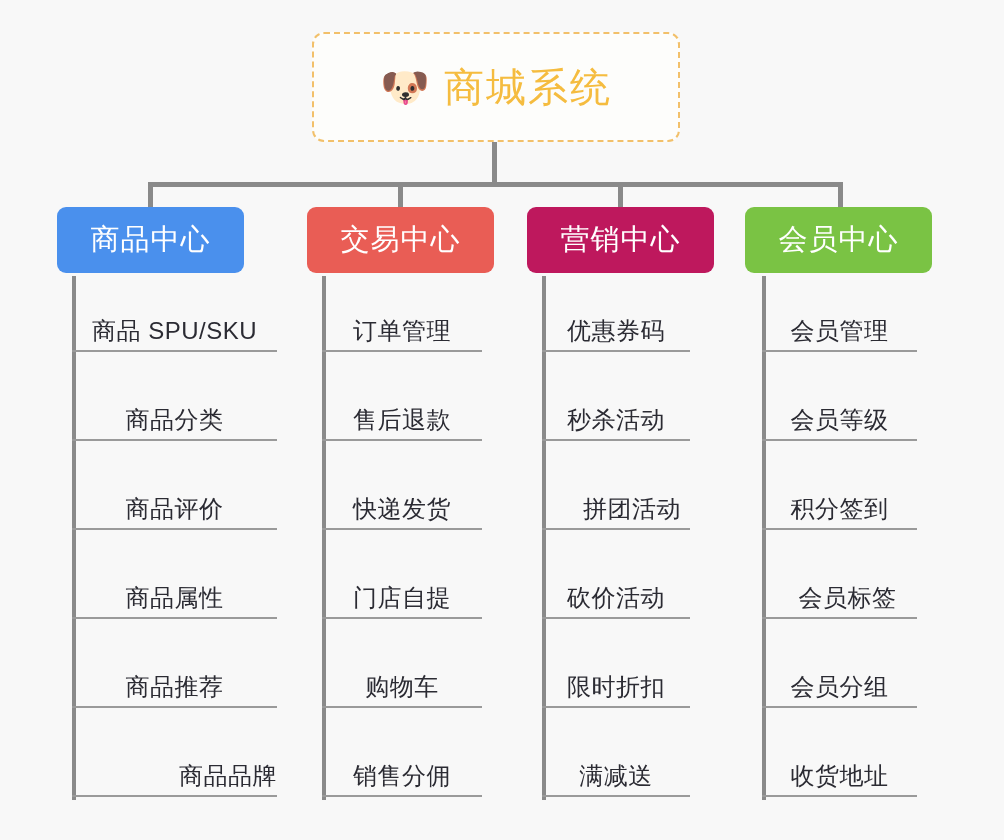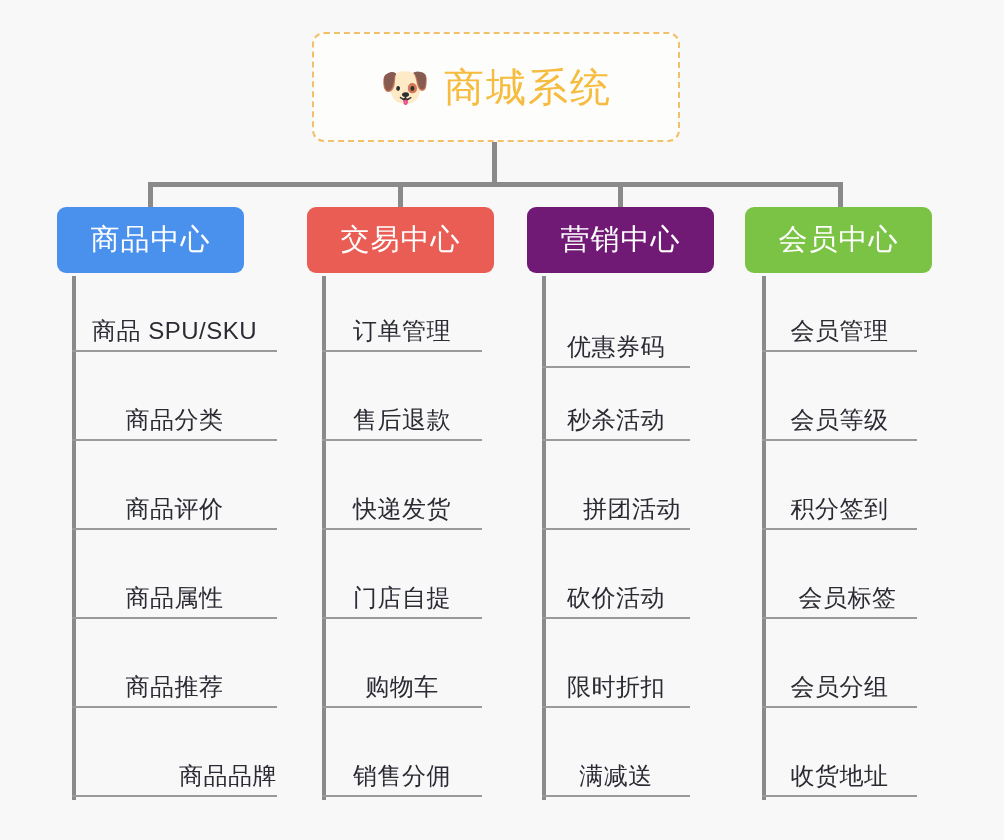--- a/index.html
+++ b/index.html
@@ -170,25 +170,25 @@
       <div class="leaf" style="left: 322px; top: 567px; width: 160px;">
         <span class="leaf-label">门店自提</span>
       </div>
       <div class="leaf" style="left: 322px; top: 656px; width: 160px;">
         <span class="leaf-label">购物车</span>
       </div>
       <div class="leaf" style="left: 322px; top: 745px; width: 160px;">
         <span class="leaf-label">销售分佣</span>
       </div>
       <div class="conn conn-drop" style="left: 618px; background: rgb(138, 138, 138);"></div>
-      <div class="cat-box" style="left: 527px; background: #701a75;">
+      <div class="cat-box" style="left: 527px; background: #be185d;">
         <span class="cat-label">营销中心</span>
       </div>
       <div class="spine" style="left: 542px; height: 524px; background: rgb(138, 138, 138);"></div>
-      <div class="leaf" style="left: 542px; top: 316px; width: 148px;">
+      <div class="leaf" style="left: 542px; top: 300px; width: 148px;">
         <span class="leaf-label">优惠券码</span>
       </div>
       <div class="leaf" style="left: 542px; top: 389px; width: 148px;">
         <span class="leaf-label">秒杀活动</span>
       </div>
       <div class="leaf" style="left: 542px; top: 478px; width: 148px; padding-left: 32px;">
         <span class="leaf-label">拼团活动</span>
       </div>
       <div class="leaf" style="left: 542px; top: 567px; width: 148px;">
         <span class="leaf-label">砍价活动</span>

